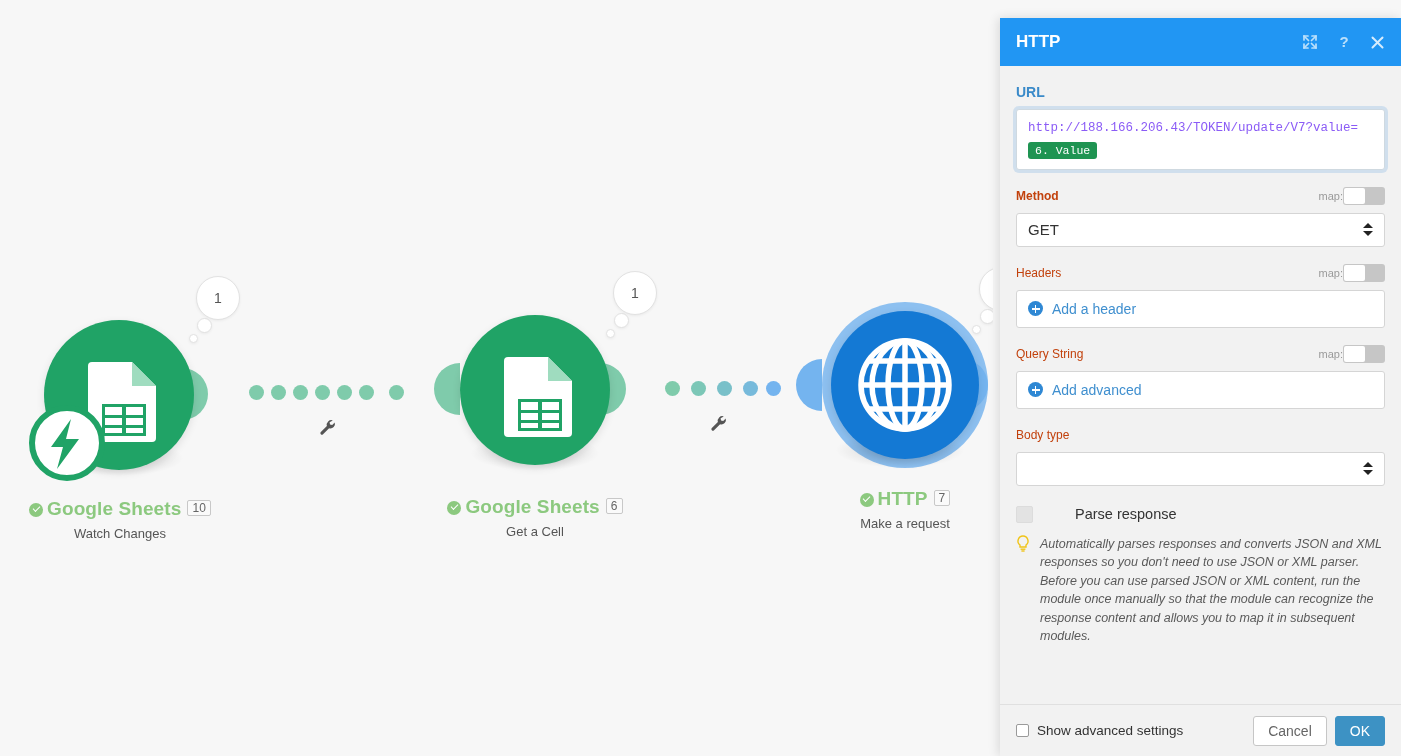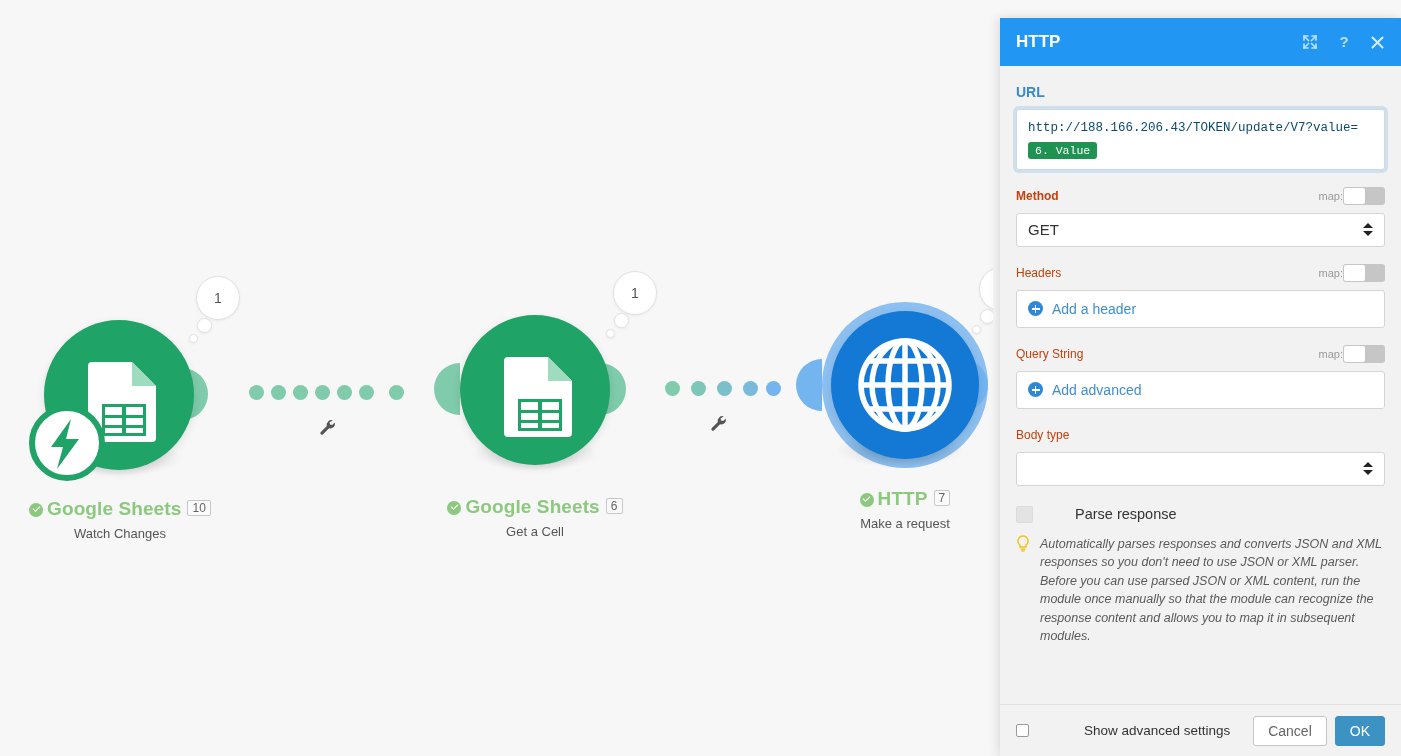--- a/index.html
+++ b/index.html
@@ -211,21 +211,21 @@
     border: 1px solid #cfd9e0;
     border-radius: 3px;
     padding: 9px 11px 10px 11px;
     box-shadow: 0 0 0 3px rgba(146,190,230,0.35);
     min-height: 60px;
     cursor: text;
   }
   .url-text {
     font-family: "Liberation Mono", monospace;
     font-size: 12.5px;
-    color: #0c4a6e;
+    color: #8b5cf6;
     line-height: 1.5;
     word-break: break-all;
   }
   .chip {
     display: inline-block;
     background: #1f9452;
     color: #fff;
     font-family: "Liberation Mono", monospace;
     font-size: 11.5px;
     border-radius: 3px;
@@ -323,21 +323,21 @@
 
   #panel-footer {
     flex: 0 0 auto;
     height: 52px;
     border-top: 1px solid #e0e0e0;
     background: #f2f2f2;
     display: flex;
     align-items: center;
     padding: 0 16px;
   }
-  .adv-wrap { flex: 1; display: flex; align-items: center; cursor: pointer; gap: 47px; }
+  .adv-wrap { flex: 1; display: flex; align-items: center; cursor: pointer; }
   .adv-cb {
     width: 13px; height: 13px;
     border: 1px solid #9a9a9a;
     background: #fff;
     border-radius: 2px;
     margin-right: 8px;
   }
   .adv-label { font-size: 13.5px; color: #333; }
   .btn {
     height: 30px;

